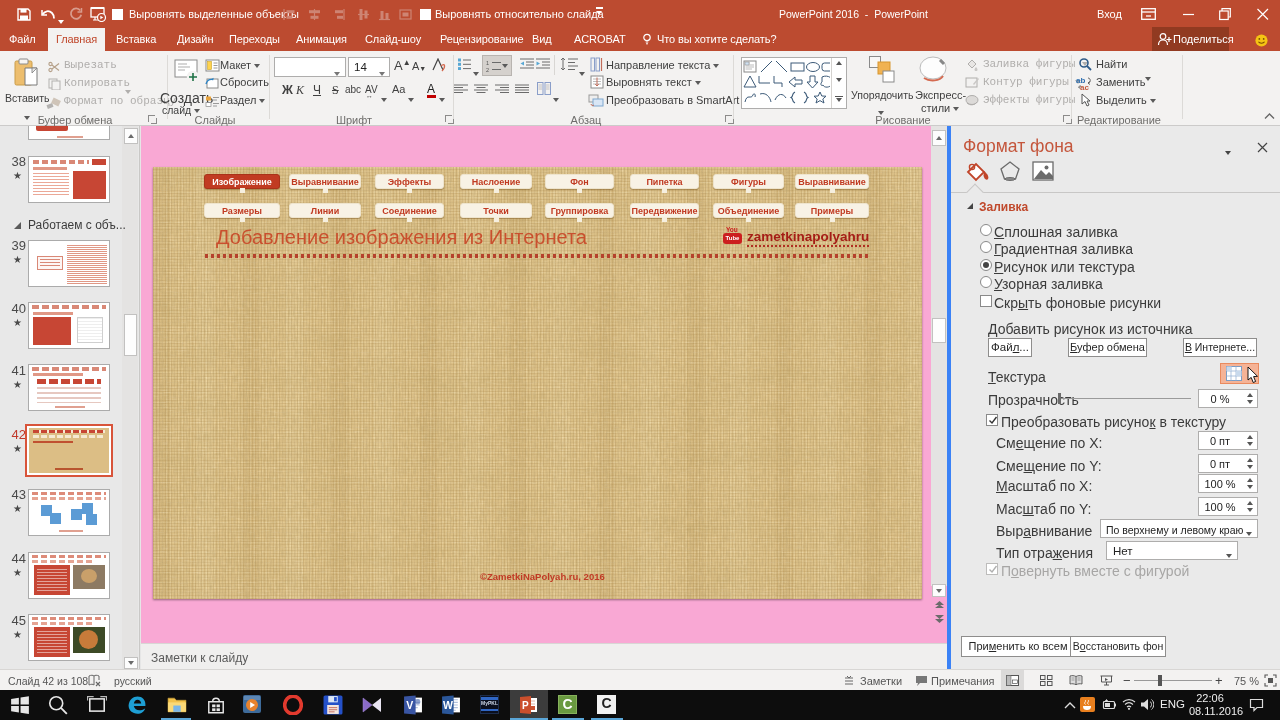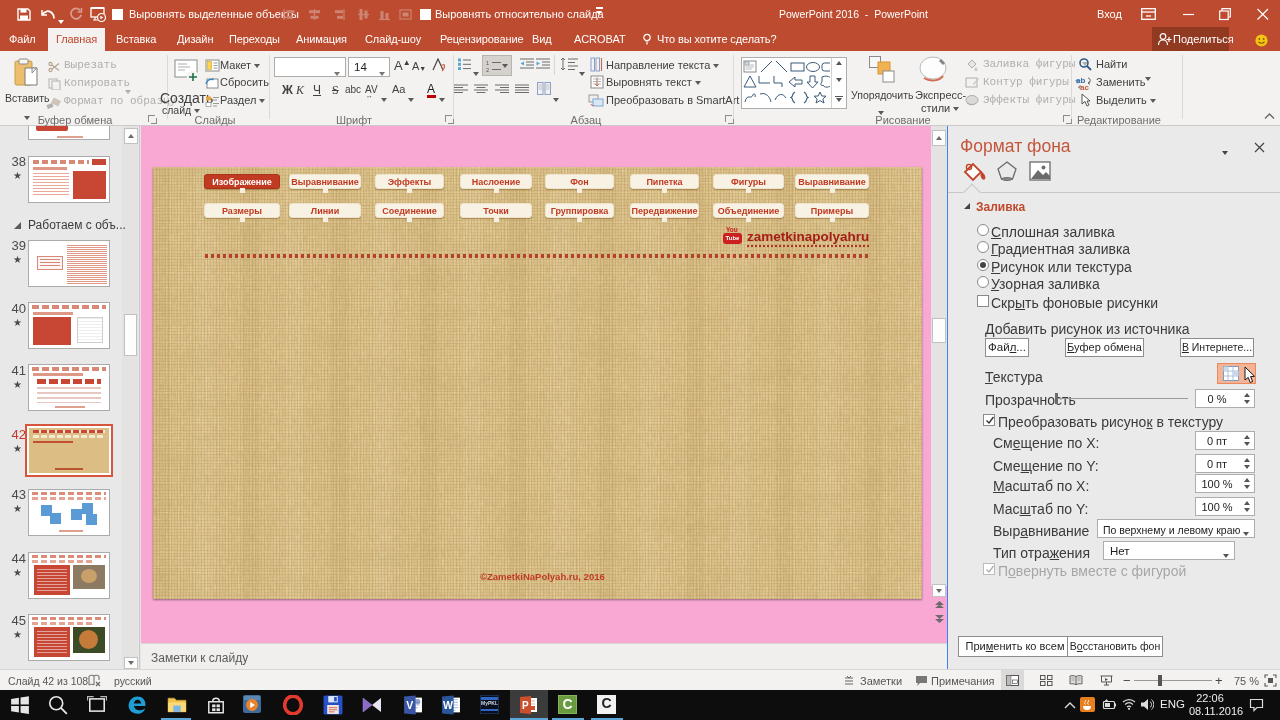--- a/index.html
+++ b/index.html
@@ -33,21 +33,21 @@
 .thumb { position:absolute; left:28px; width:82px; height:47px; background:#fff; border:1px solid #ababab; overflow:hidden; }
 .tnum { position:absolute; left:6px; width:20px; font-size:13px; color:#4a4a4a; text-align:right; }
 .tstar { position:absolute; left:13px; font-size:10px; color:#4a4a4a; }
 
 
 #editor { left:141px; top:126px; width:806px; height:518px; background:#f9a8d4; }
 .sbtn { position:absolute; height:15px; background:#f8f2e5; border:1px solid #eee4cd; border-radius:3px; color:#c03a22; font-size:9px; font-weight:bold; text-align:center; line-height:14px; box-shadow:0 1px 1px rgba(130,95,40,.55); }
 .sbtn.on { background:#c13b22; color:#fff; border-color:#a93319; }
 
 
-#rightpanel { left:947px; top:126px; width:333px; height:543px; background:#eaeaea; border-left:1px solid #3b82f6; }
+#rightpanel { left:947px; top:126px; width:333px; height:543px; background:#eaeaea; border-left:4px solid #3b82f6; }
 .rp-lbl { position:absolute; font-size:14px; color:#3b3b3b; white-space:nowrap; }
 .rp-red { position:absolute; color:#c0492c; white-space:nowrap; }
 .radio { position:absolute; width:12px; height:12px; border:1px solid #8a8a8a; border-radius:50%; background:#fff; }
 .radio.on:before { content:""; position:absolute; left:2px; top:2px; width:6px; height:6px; border-radius:50%; background:#444; }
 .cbox { position:absolute; width:12px; height:12px; border:1px solid #8a8a8a; background:#fff; }
 .spinw { position:absolute; width:60px; height:19px; background:#fff; border:1px solid #aeadac; font-size:11px; color:#222; }
 .spinw .v { position:absolute; left:0; right:16px; top:3px; text-align:center; }
 .spinw .ar { position:absolute; right:0; top:0; width:14px; height:17px; }
 .spinw .ar:before { content:""; position:absolute; left:4px; top:3px; width:0; height:0; border-left:3px solid transparent; border-right:3px solid transparent; border-bottom:4px solid #555; }
 .spinw .ar:after { content:""; position:absolute; left:4px; bottom:3px; width:0; height:0; border-left:3px solid transparent; border-right:3px solid transparent; border-top:4px solid #555; }
@@ -654,20 +654,21 @@
     <div class="abs" style="left:677px;top:21px;width:5px;height:5px;background:#f6efdf"></div>
     <div class="abs" style="left:87px;top:50px;width:5px;height:5px;background:#f6efdf"></div>
     <div class="abs" style="left:170px;top:50px;width:5px;height:5px;background:#f6efdf"></div>
     <div class="abs" style="left:254px;top:50px;width:5px;height:5px;background:#f6efdf"></div>
     <div class="abs" style="left:341px;top:50px;width:5px;height:5px;background:#f6efdf"></div>
     <div class="abs" style="left:424px;top:50px;width:5px;height:5px;background:#f6efdf"></div>
     <div class="abs" style="left:509px;top:50px;width:5px;height:5px;background:#f6efdf"></div>
     <div class="abs" style="left:593px;top:50px;width:5px;height:5px;background:#f6efdf"></div>
     <div class="abs" style="left:677px;top:50px;width:5px;height:5px;background:#f6efdf"></div>
 
+    <div class="abs" style="left:63px;top:59px;font-size:20px;color:#c9502e">Добавление изображения из Интернета</div>
 
     <div class="abs" style="left:570px;top:59px;width:20px;height:19px">
       <div style="position:absolute;left:3px;top:0px;font-size:6.5px;font-weight:bold;color:#c22">You</div>
       <div style="position:absolute;left:0;top:7px;width:19px;height:11px;background:#cc1f1f;border-radius:3px;color:#fff;font-size:6px;font-weight:bold;text-align:center;line-height:11px">Tube</div>
     </div>
     <div class="abs" style="left:594px;top:62px;font-size:13.5px;font-weight:bold;color:#a51d16;border-bottom:2px dotted #b03022;padding-bottom:1px">zametkinapolyahru</div>
 
     <div class="abs" style="left:52px;top:87px;width:663px;height:4px;background:repeating-linear-gradient(90deg,#b5412c 0 3px,rgba(0,0,0,0) 3px 6px)"></div>
 
     <div class="abs" style="left:327px;top:404px;font-size:9.5px;font-weight:bold;color:#c03a25">©ZametkiNaPolyah.ru, 2016</div>

